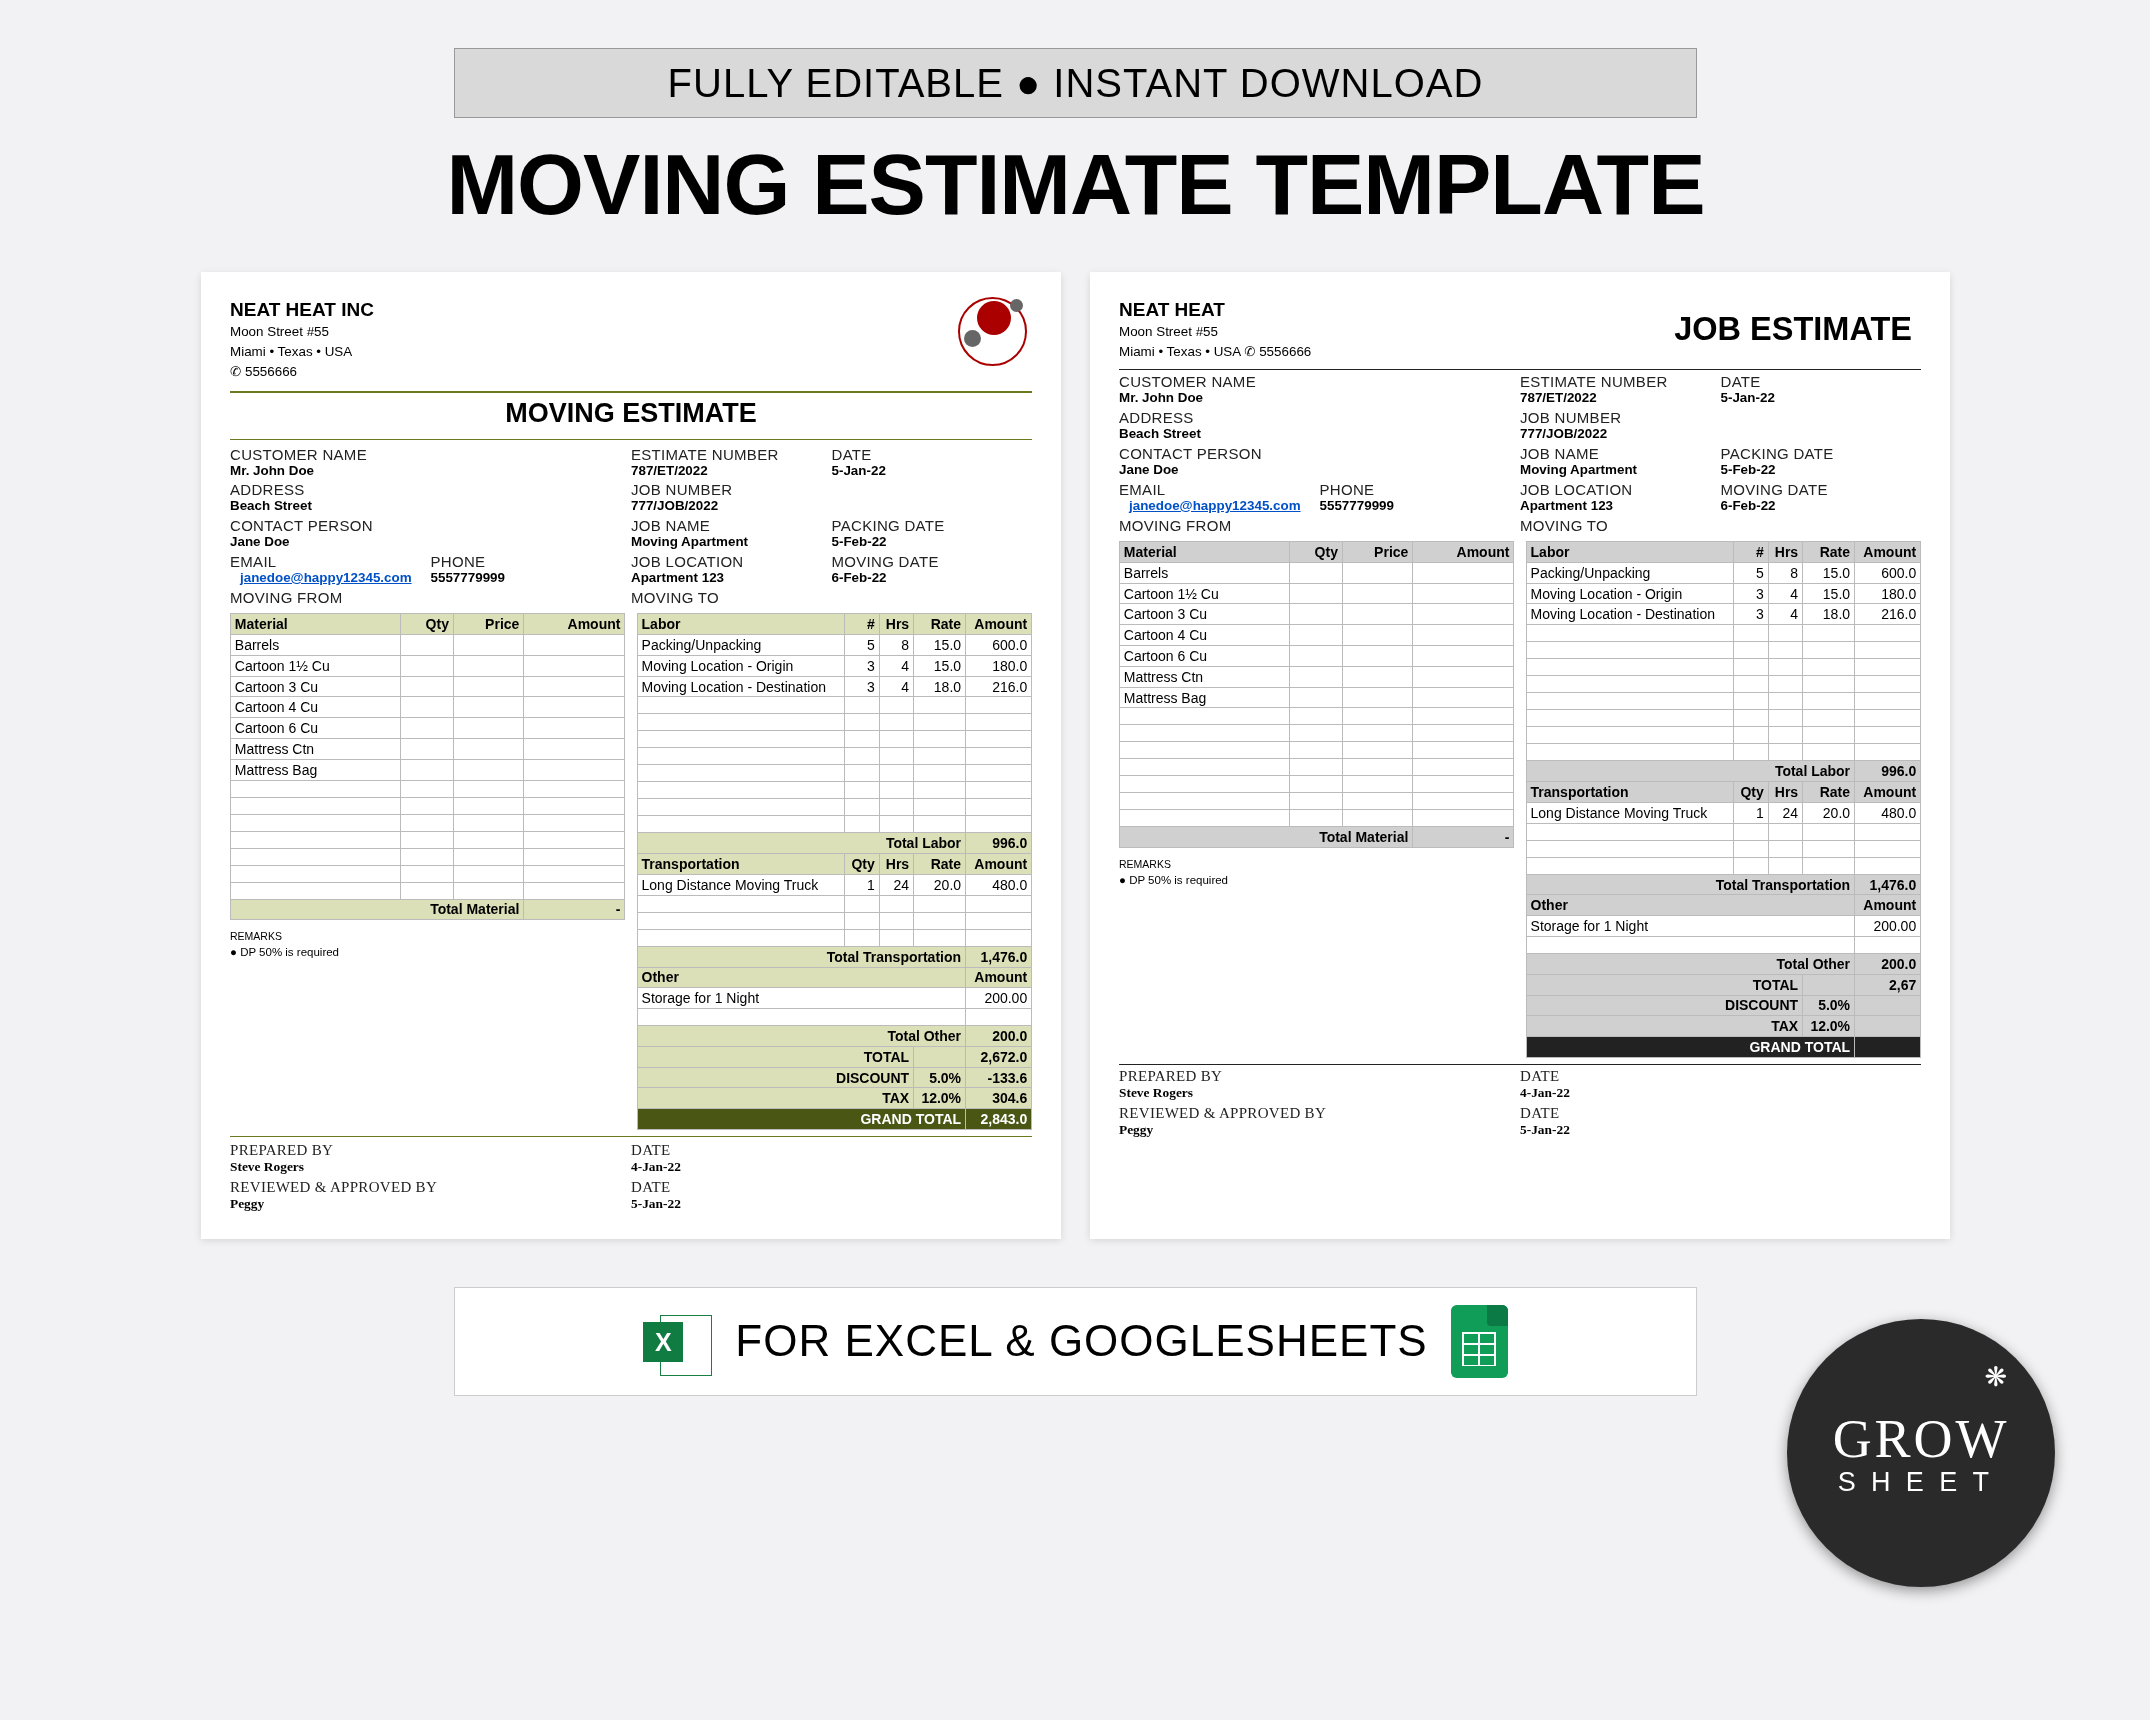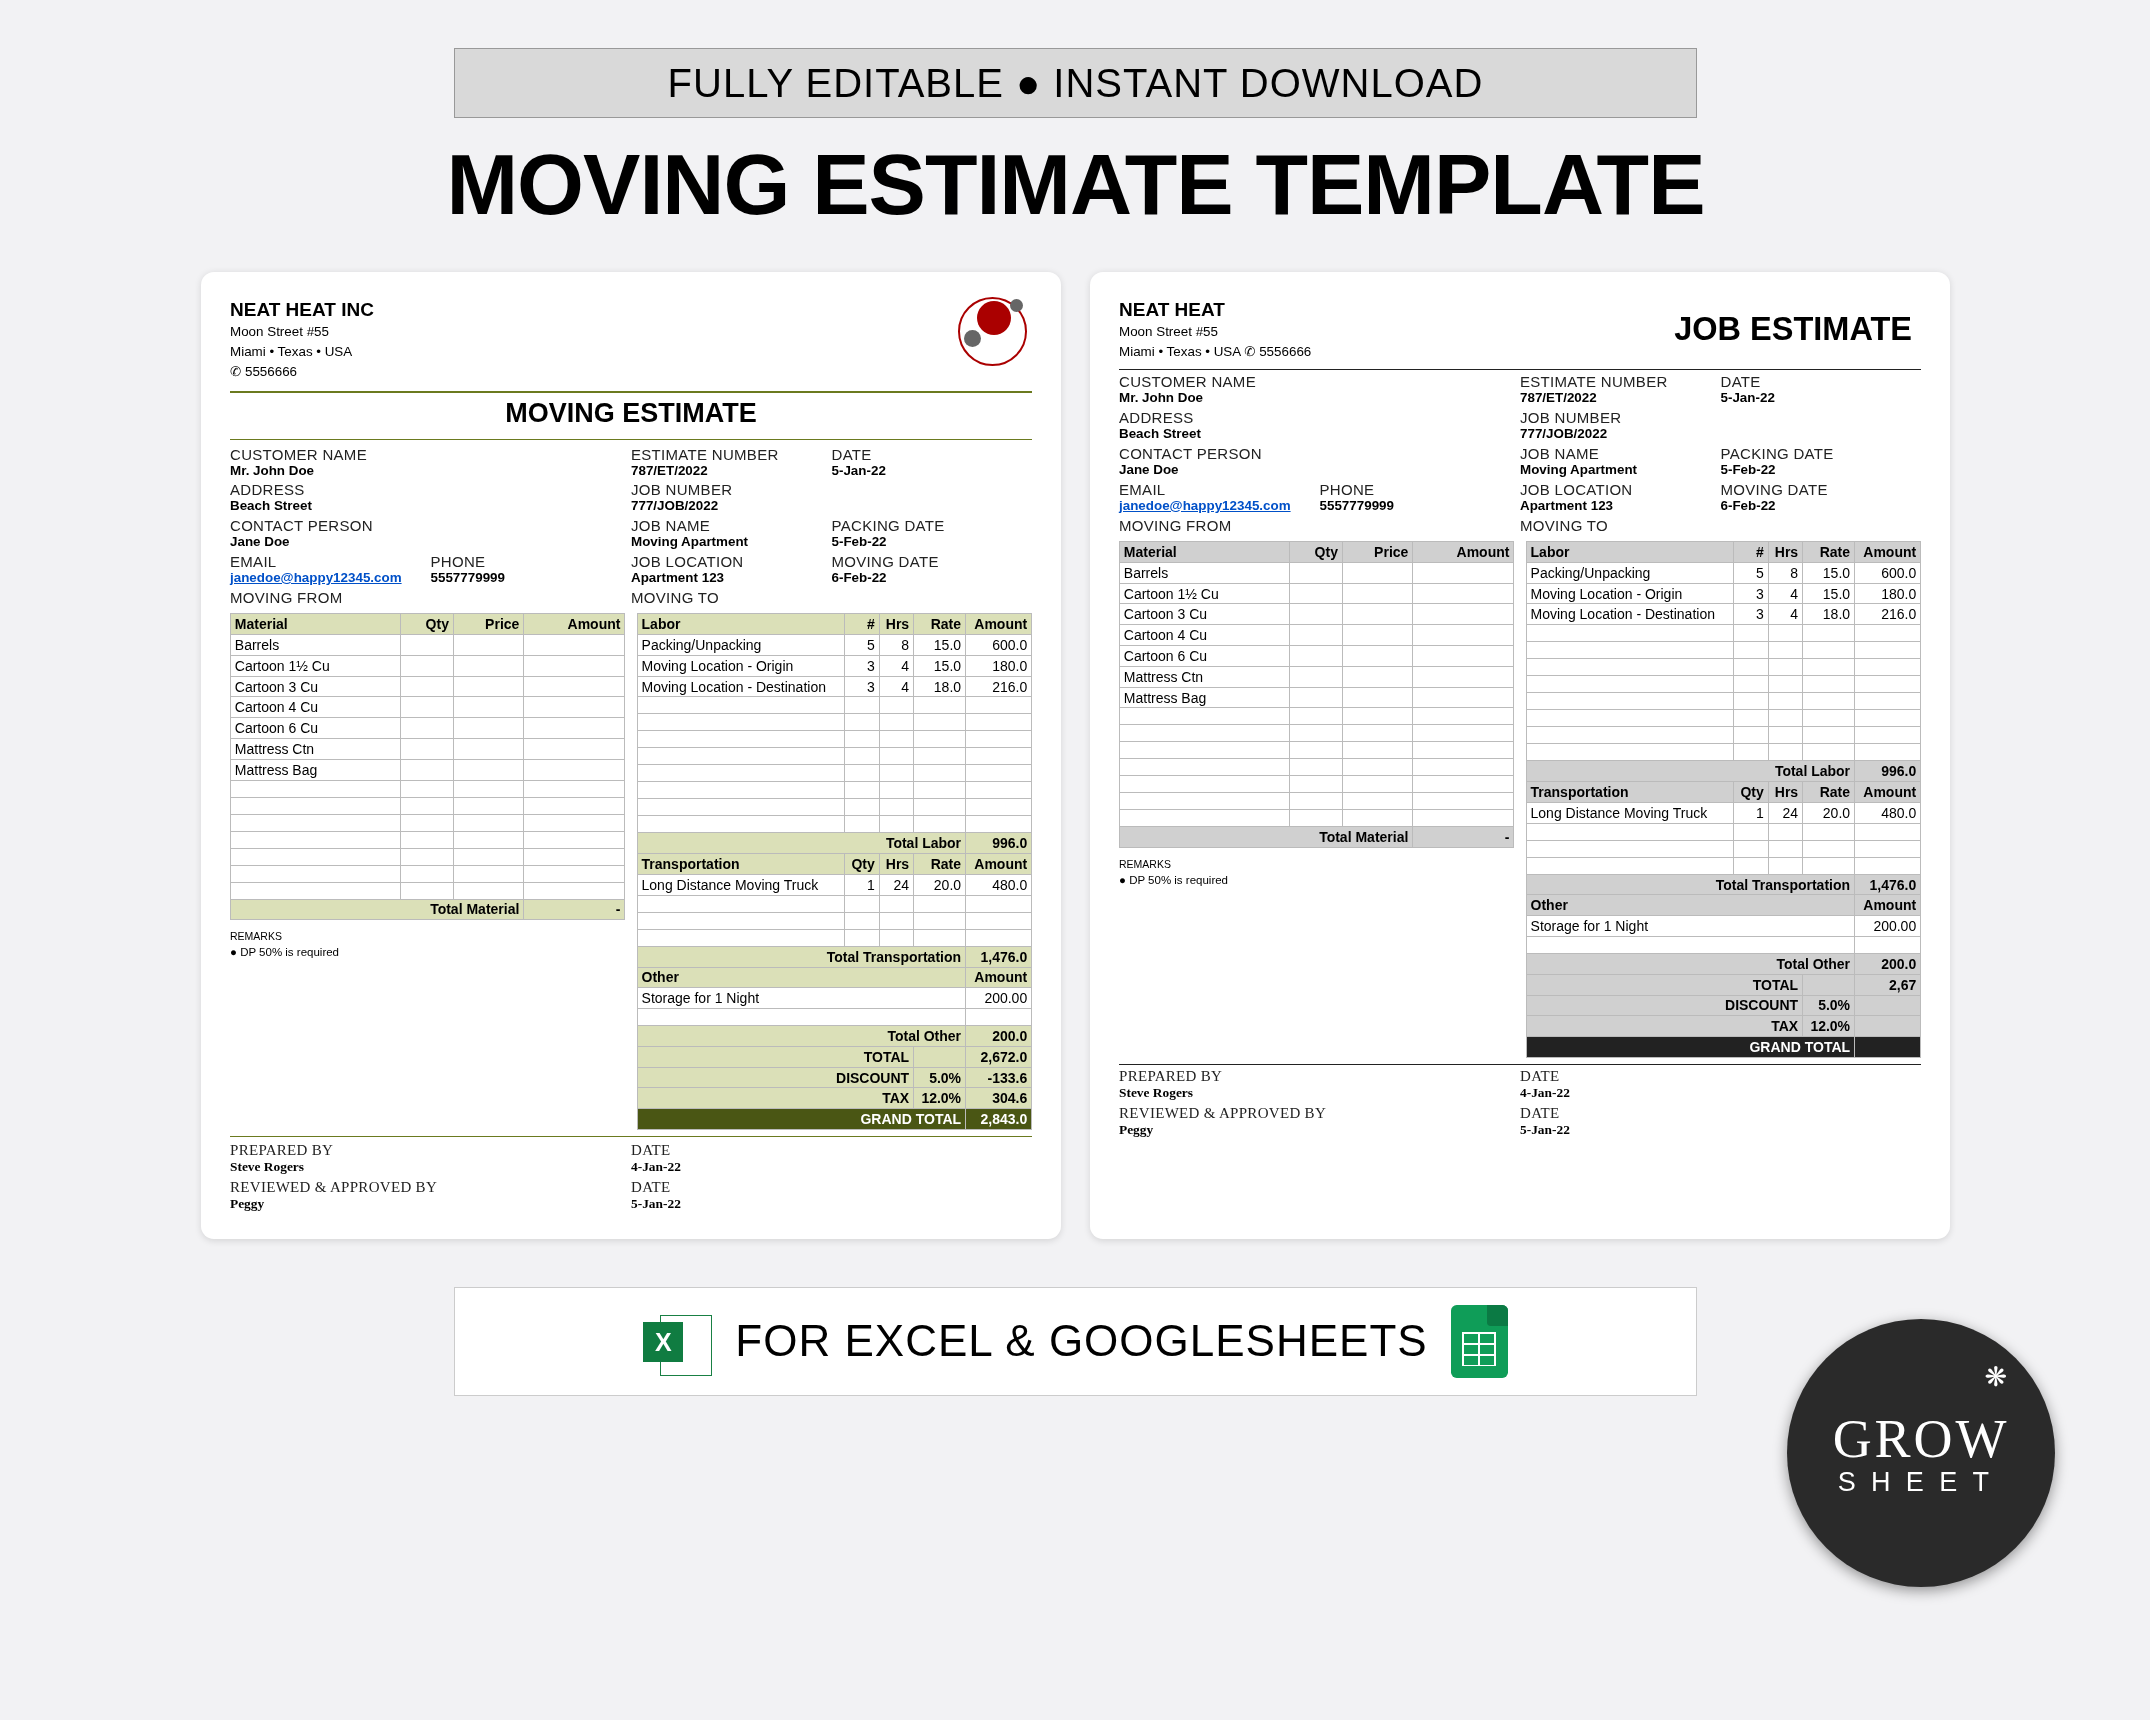--- a/index.html
+++ b/index.html
@@ -1,37 +1,37 @@
 <!DOCTYPE html>
 <html><head>
 <meta charset="utf-8">
 <style>
   * { box-sizing: border-box; margin: 0; padding: 0; }
   body { background: #f2f2f4; font-family: Arial, sans-serif; width: 2151px; height: 1721px; position: relative; padding: 48px 115px; }
   .banner { background: #d9d9d9; border: 1.9px solid #999; text-align: center; padding: 11.5px 38px; margin: 0 auto 17px; width: 1243px; font-size: 40px; letter-spacing: 1px; }
   .title { text-align: center; font-size: 86px; font-weight: 900; letter-spacing: -1px; margin-bottom: 38px; }
   .sheets { display: flex; gap: 29px; justify-content: center; }
-  .sheet { background: #fff; width: 860px; padding: 27px 29px 23px; box-shadow: 0 1.9px 7.6px rgba(0,0,0,.12); font-size: 13.4px; position: relative; border-radius: 13px; }
+  .sheet { background: #fff; width: 860px; padding: 27px 29px 23px; box-shadow: 0 1.9px 7.6px rgba(0,0,0,.12); font-size: 13.4px; position: relative; }
   .company { font-weight: 900; font-size: 19px; }
   .addr { font-size: 13.4px; line-height: 1.35; margin-top: 1.9px; }
   .logo { position: absolute; top: 25px; right: 34px; width: 69px; height: 69px; }
   .logo .outer { position:absolute; inset:0; border:2.9px solid #a00; border-radius:50%; }
   .logo .c1,.logo .c2,.logo .c3{position:absolute;border-radius:50%;background:#888}
   .logo .c1{width:34px;height:34px;top:3.8px;left:19px;background:#a00}
   .logo .c2{width:17px;height:17px;top:32.5px;left:5.7px;background:#666}
   .logo .c3{width:13.4px;height:13.4px;top:1.9px;right:3.8px;background:#666}
   .hr-olive { border: 0; border-top: 2.9px solid #6b7a1f; margin: 9.6px 0 5.7px; }
   .hr-gray { border: 0; border-top: 1.9px solid #222; margin: 7.6px 0 3.8px; }
   .doc-title { text-align: center; font-weight: 900; font-size: 27px; margin: 3.8px 0 5.7px; }
   .doc-title-r { position:absolute; top:39px; right:38px; font-weight:900; font-size:32.5px; }
   .grid2 { display: flex; }
   .col { flex: 1; }
   .lbl { font-size: 15px; color: #222; text-transform: uppercase; letter-spacing: 0.3px; }
   .val { font-weight: 700; font-size: 13.4px; margin-bottom: 3.8px; }
-  .link { color: #0050c8; text-decoration: underline; }
+  .link { color: #0050c8; text-decoration: underline; margin-left: 10px; }
   .fieldrow { display:flex; gap:0; }
   .fieldrow > div { flex:1; }
   table { border-collapse: collapse; width: 100%; font-size: 14px; }
   th, td { border: 1px solid #bbb; padding: 1.9px 3.8px; text-align: left; height: 17px; }
   th { font-weight: 700; }
   td.r, th.r { text-align: right; }
   .olive th { background: #dbe0b8; }
   .olive .tot { background: #dbe0b8; font-weight: 700; }
   .gray th { background: #d0d0d0; }
   .gray .tot { background: #d0d0d0; font-weight: 700; }

